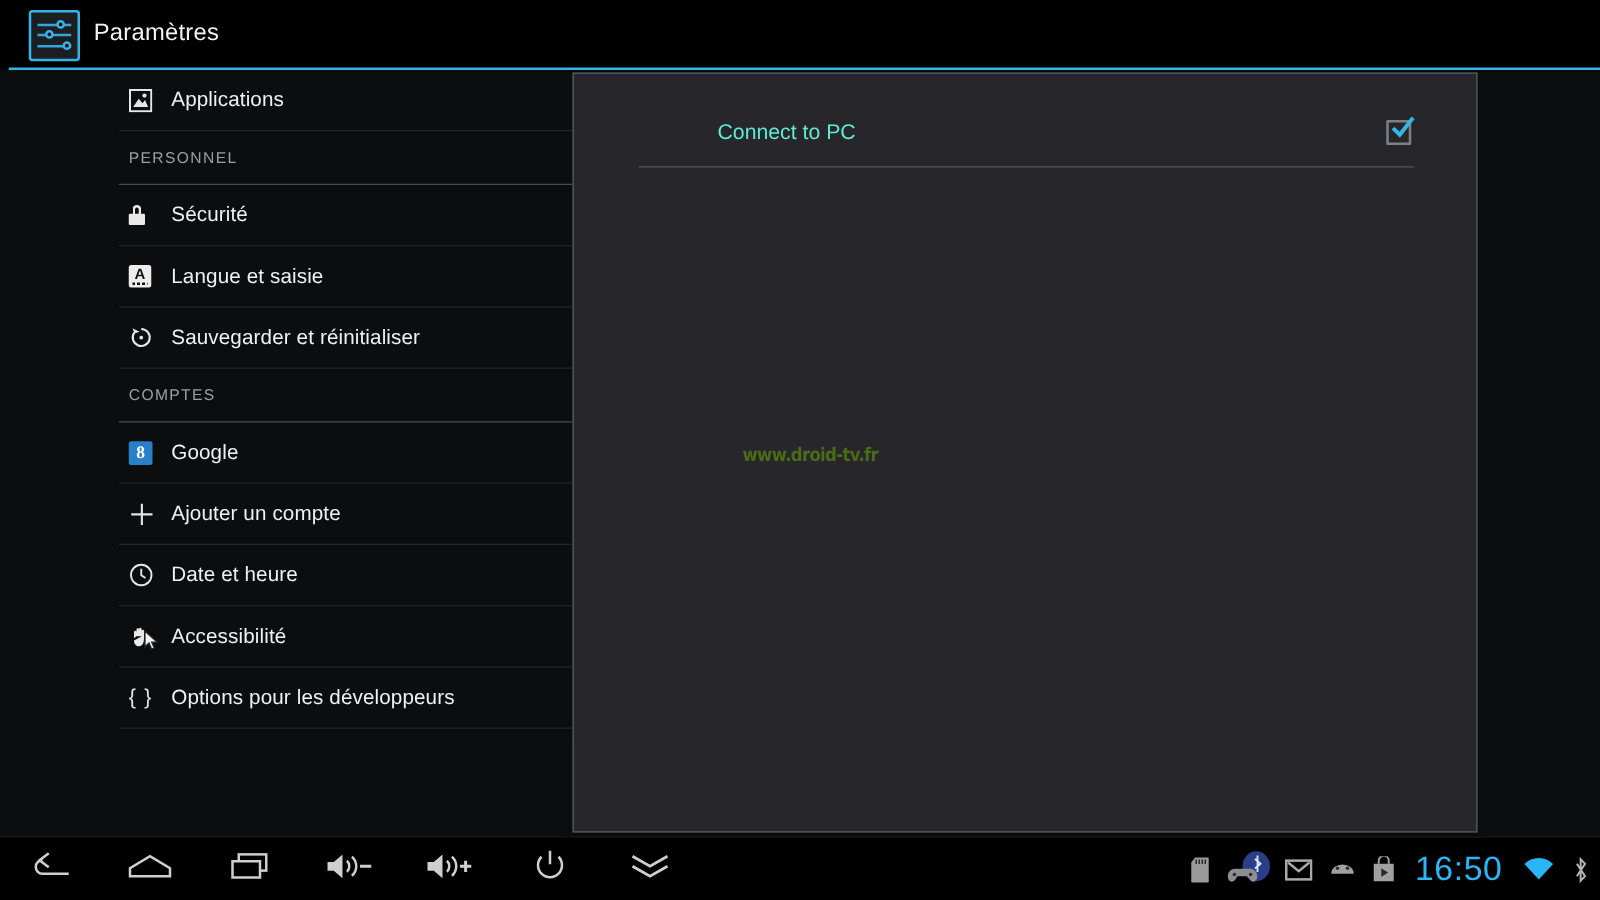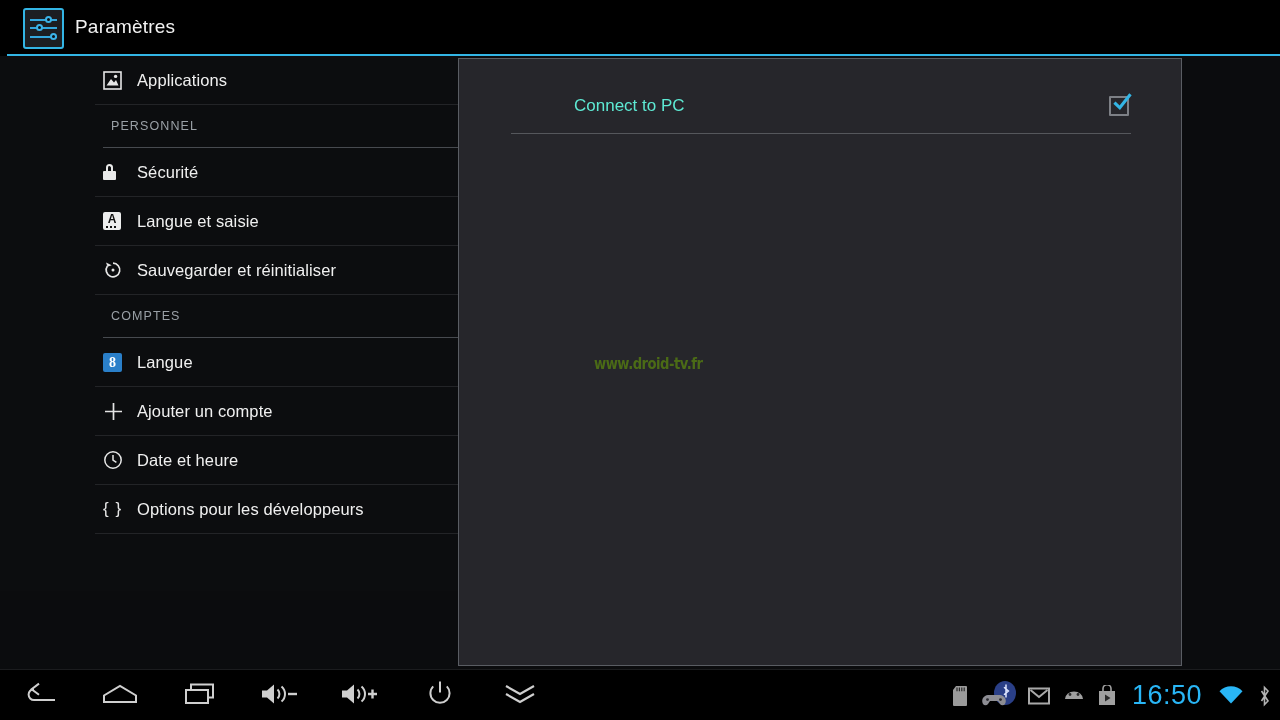--- a/index.html
+++ b/index.html
@@ -60,21 +60,21 @@
   .row:first-child { border-top: none; }
   .row .ico {
     width: 34px; min-width: 34px; height: 30px;
     display: flex; align-items: center; justify-content: flex-start;
     color: #e6e6e6;
   }
   .row .lbl { font-size: 16.5px; color: #f0f0f0; letter-spacing: .1px; }
   .section-hdr {
     position: relative; height: 43px; display: flex; align-items: center;
     padding-left: 8px; font-size: 12.5px; letter-spacing: 1.1px;
-    color: #9aa0a6; border-bottom: 1px solid #474a4f; margin-left: 8px;
+    color: #9aa0a6; border-bottom: 1px solid #474a4f;
   }
 
   
   .glyph-lock { width: 13px; height: 16px; position: relative; }
   .glyph-lock .body { position: absolute; left: 0; bottom: 0; width: 13px; height: 9px; background: #e9e9e9; border-radius: 1px; }
   .glyph-lock .shackle { position: absolute; left: 3px; top: 0; width: 7px; height: 8px; border: 2px solid #e9e9e9; border-bottom: none; border-radius: 4px 4px 0 0; }
 
   .glyph-kbd {
     width: 18px; height: 18px; background: #ededed; border-radius: 2px;
     color: #111; font-size: 12px; font-weight: bold; line-height: 13px;
@@ -208,21 +208,21 @@
         </div>
 
         <div class="section-hdr">
           <span>COMPTES</span>
         </div>
 
         <div class="row">
           <span class="ico">
             <span class="glyph-google">8</span>
           </span>
-          <span class="lbl">Langue</span>
+          <span class="lbl">Google</span>
         </div>
 
         <div class="row">
           <span class="ico">
             <svg width="21" height="21" viewBox="0 0 21 21">
               <path d="M10.5 2 V19 M2 10.5 H19" stroke="#e4e4e4" stroke-width="1.7"></path>
             </svg>
           </span>
           <span class="lbl">Ajouter un compte</span>
         </div>
@@ -231,20 +231,33 @@
         <div class="row">
           <span class="ico">
             <svg width="20" height="20" viewBox="0 0 20 20">
               <circle cx="10" cy="10" r="8.2" fill="none" stroke="#e6e6e6" stroke-width="1.5"></circle>
               <path d="M10 5 V10.2 L13.4 12.4" fill="none" stroke="#e6e6e6" stroke-width="1.5"></path>
             </svg>
           </span>
           <span class="lbl">Date et heure</span>
         </div>
 
+        <div class="row">
+          <span class="ico">
+            <span class="accessibility-ico">
+              <svg width="22" height="22" viewBox="0 0 22 22" style="position:absolute;left:0;top:1px;">
+                <path d="M4.2 12.5 V7.6 a1 1 0 0 1 2 0 V11 M6.2 11 V5.6 a1 1 0 0 1 2 0 V11 M8.2 11 V5.2 a1 1 0 0 1 2 0 V11 M10.2 11.2 V6.8 a1 1 0 0 1 2 0 V13 c0 3.6 -1.6 6 -4 6 c-2.6 0 -4 -2 -4 -4.6 Z" fill="#e9e9e9"></path>
+              </svg>
+              <svg class="cursor-arrow" width="14" height="17" viewBox="0 0 14 17">
+                <path d="M1 1 L1 13.4 L4.2 10.3 L6.3 15.2 L8.4 14.3 L6.3 9.6 L10.6 9.6 Z" fill="#f5f5f5" stroke="#2a2a2a" stroke-width="1"></path>
+              </svg>
+            </span>
+          </span>
+          <span class="lbl">Accessibilité</span>
+        </div>
 
         <div class="row">
           <span class="ico">
             <span class="glyph-braces">{&nbsp;}</span>
           </span>
           <span class="lbl">Options pour les développeurs</span>
         </div>
 
 
       </div>

